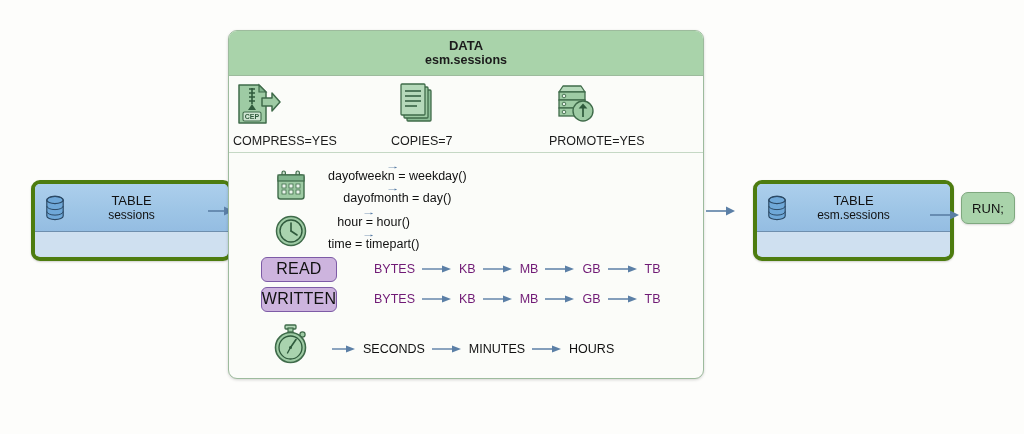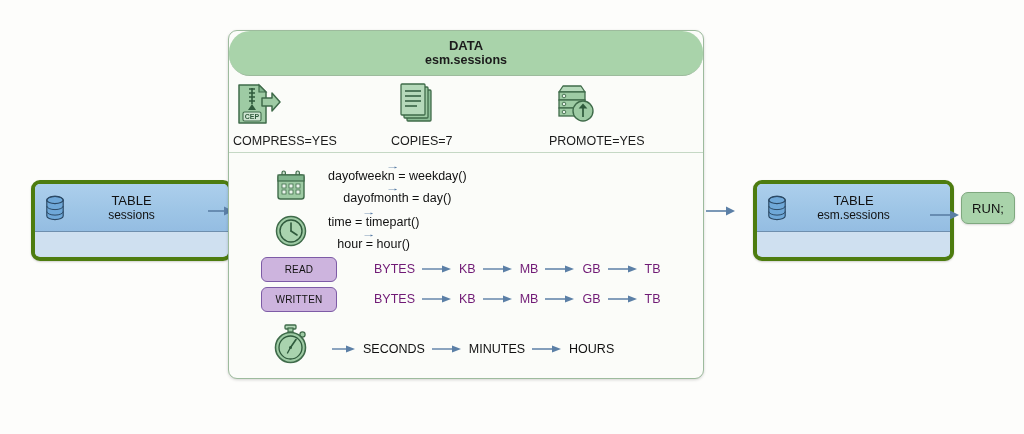--- a/index.html
+++ b/index.html
@@ -47,21 +47,20 @@
     border:1px solid #9dbb9d;
     border-radius:9px;
     background:#fbfcf9;
     box-shadow:0 1px 3px rgba(0,0,0,.17);
     overflow:hidden;
   }
   .panel-hdr{
     height:44px;background:#a9d3aa;border-bottom:1px solid #9dbb9d;
     display:flex;flex-direction:column;align-items:center;justify-content:center;
     line-height:1.2;
-    border-radius:21px;
   }
   .panel-hdr .h1{font-size:13px;font-weight:bold;color:#1b1b1b;}
   .panel-hdr .h2{font-size:12.5px;font-weight:bold;color:#1b1b1b;}
 
   .opt-row{
     height:76px;display:flex;align-items:flex-start;justify-content:space-around;
     padding-top:6px;box-sizing:border-box;
   }
   .opt{display:flex;flex-direction:column;align-items:flex-start;width:150px;}
   .opt .lbl{font-size:12.5px;color:#1b1b1b;margin-top:4px;}
@@ -71,21 +70,21 @@
   .maprow{display:flex;align-items:center;padding-left:40px;height:46px;}
   .maprow .ico{width:44px;display:flex;justify-content:center;}
   .maprow .arrows{display:flex;flex-direction:column;gap:5px;margin-left:6px;}
   .maprow .arrline{display:flex;align-items:center;height:17px;flex-direction:column;}
   .maprow .arrline .txt{font-size:12.5px;color:#111;margin-left:9px;white-space:nowrap;}
 
   .unitrow{display:flex;align-items:center;height:30px;padding-left:32px;}
   .badge{
     width:74px;height:23px;border:1.5px solid #7d5ba6;border-radius:6px;
     background:#cdb4de;display:flex;align-items:center;justify-content:center;
-    font-size:10px;color:#111;letter-spacing:.2px;
+    font-size:16px;color:#111;letter-spacing:.2px;
   }
   .chain{display:flex;align-items:center;margin-left:37px;}
   .chain .u{font-size:12.5px;color:#701a75;}
   .chain .a{margin:0 7px;display:flex;align-items:center;}
 
   .runrow{display:flex;align-items:flex-start;padding-left:40px;margin-top:7px;}
   .runrow .ico{width:44px;display:flex;justify-content:center;padding-top:2px;}
   .runtxt{margin-left:12px;}
   .runtxt .l1{font-size:12.5px;color:#111;}
   .runtxt .l2{display:flex;align-items:center;margin-top:21px;}
@@ -246,28 +245,28 @@
             <line x1="17" y1="17" x2="17" y2="9" stroke="#2f5a3c" stroke-width="1.6" stroke-linecap="round"></line>
             <line x1="17" y1="17" x2="23" y2="21" stroke="#2f5a3c" stroke-width="1.6" stroke-linecap="round"></line>
           </svg>
         </span>
         <span class="arrows">
           <span class="arrline">
             <svg width="30" height="10" viewBox="0 0 30 10">
                 <line x1="0" y1="5" x2="21" y2="5" stroke="#5b7fa6" stroke-width="1.4"></line>
                 <polygon points="20,1.6 29,5 20,8.4" fill="#5b7fa6"></polygon>
               </svg>
-            <span class="txt">time = timepart()</span>
+            <span class="txt">hour = hour()</span>
           </span>
           <span class="arrline">
             <svg width="30" height="10" viewBox="0 0 30 10">
                 <line x1="0" y1="5" x2="21" y2="5" stroke="#5b7fa6" stroke-width="1.4"></line>
                 <polygon points="20,1.6 29,5 20,8.4" fill="#5b7fa6"></polygon>
               </svg>
-            <span class="txt">hour = hour()</span>
+            <span class="txt">time = timepart()</span>
           </span>
         </span>
       </div>
 
       <div class="unitrow">
         <span class="badge">READ</span>
         <span class="chain">
           <span class="u">BYTES</span>
           <span class="a">
               <svg width="30" height="10" viewBox="0 0 30 10">

